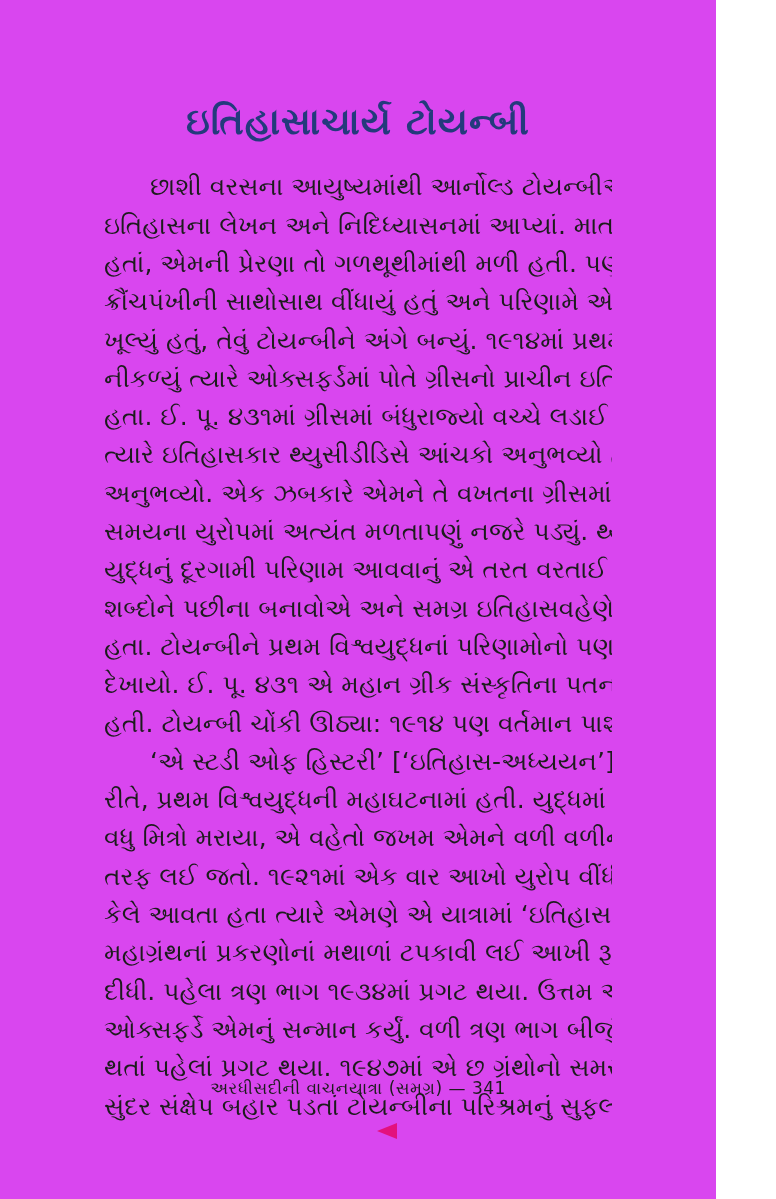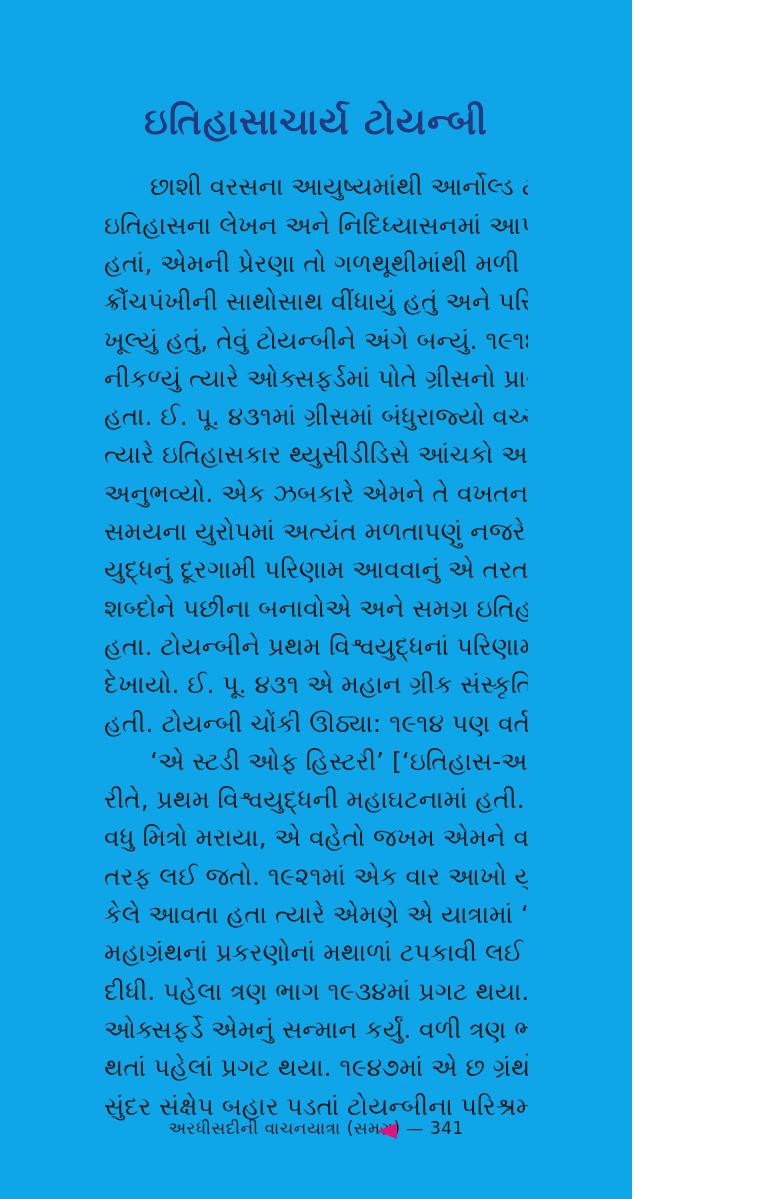--- a/index.html
+++ b/index.html
@@ -2,23 +2,23 @@
 <html style="--title-color: #243a7c; --text-color: #1c1c1c; --accent-color: #e3117e;"><head>
 <meta charset="utf-8">
 <style>
   html, body {
     margin: 0;
     padding: 0;
     background: #ffffff;
   }
   .page {
     position: relative;
-    width: 632px;
+    width: 716px;
     height: 1199px;
-    background: #0ea5e9;
+    background: #d946ef;
     font-family: "DejaVu Sans", sans-serif;
     overflow: hidden;
   }
   .title {
     margin: 0;
     padding-top: 100px;
     text-align: center;
     font-size: 37px;
     font-weight: bold;
     letter-spacing: 1px;
@@ -43,21 +43,21 @@
     padding-left: 46px;
   }
   .line.no-justify {
     text-align: left;
     text-align-last: left;
   }
   .footer-text {
     position: absolute;
     left: 0;
     right: 0;
-    top: 1118px;
+    top: 1078px;
     text-align: center;
     font-size: 17px;
     letter-spacing: 0.5px;
     color: var(--text-color, #1c1c1c);
   }
   .nav-triangle {
     position: absolute;
     left: 377px;
     top: 1123px;
     width: 0;

